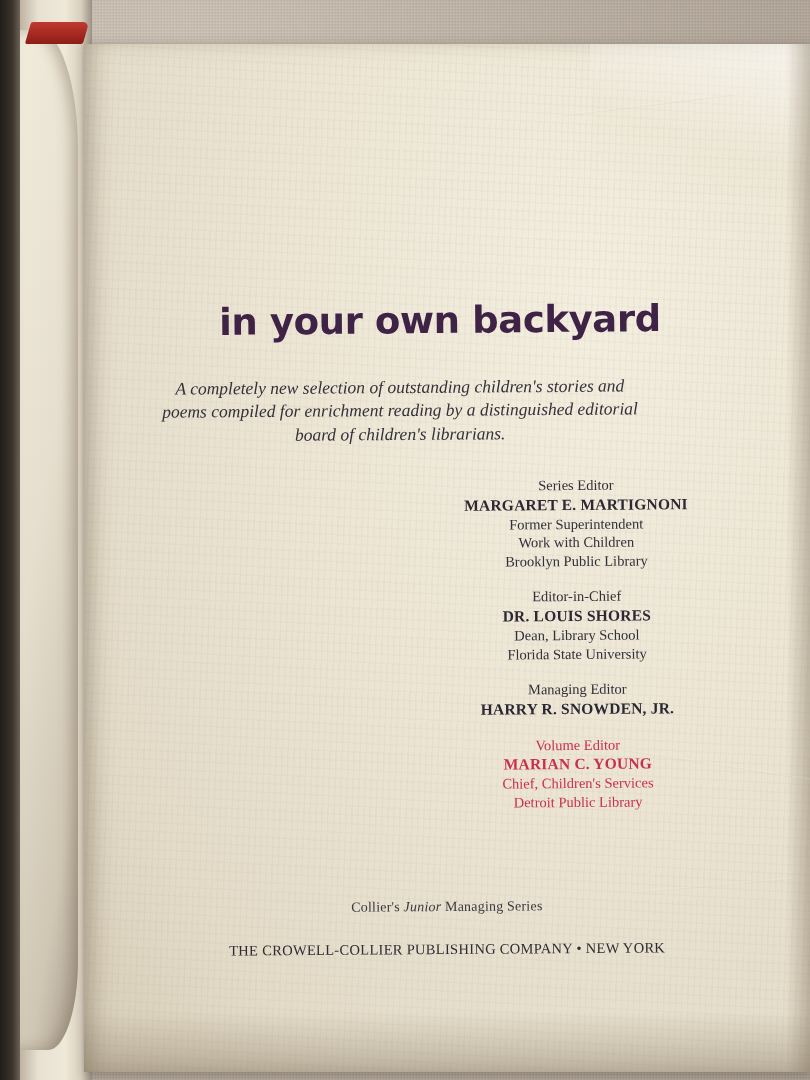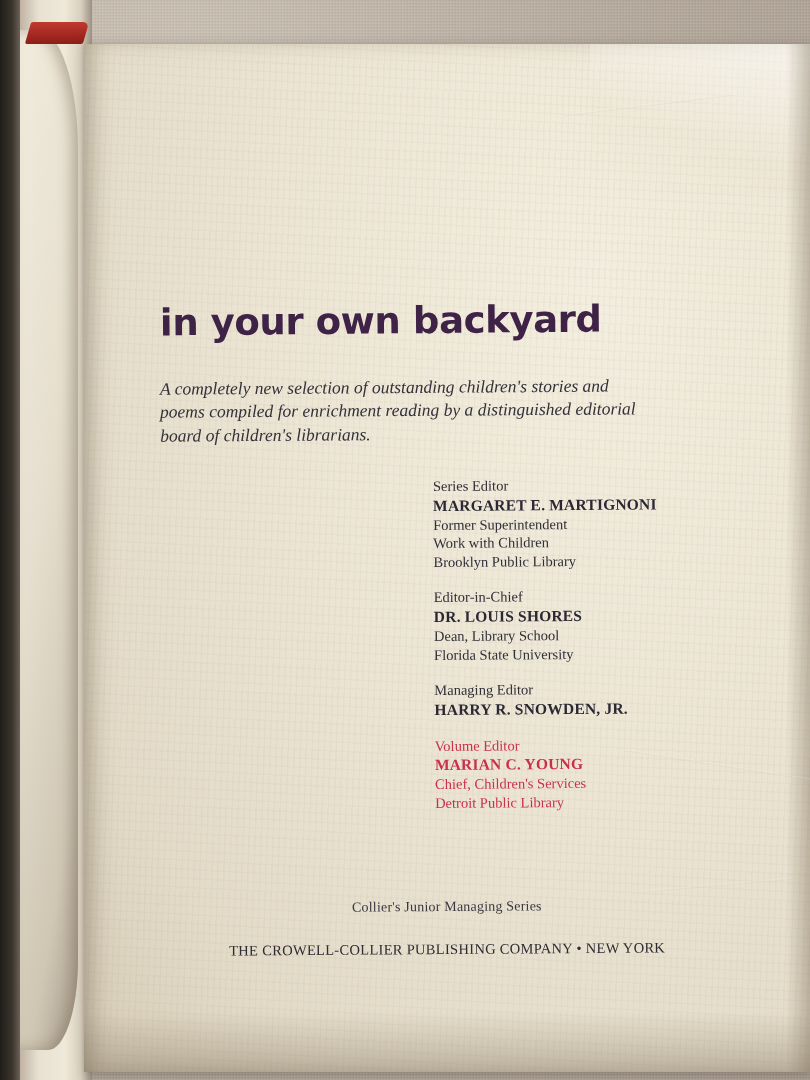--- a/index.html
+++ b/index.html
@@ -128,20 +128,21 @@
   .crease-a { left: 480px; top: 60px; width: 170px; height: 2px; transform: rotate(-7deg); opacity: .5;}
   .crease-b { left: 540px; top: 720px; width: 190px; height: 2px; transform: rotate(9deg); opacity: .45;}
   .crease-c { left: 560px; top: 840px; width: 150px; height: 2px; transform: rotate(-5deg); opacity: .4;}
 
   
   .content {
     position: absolute;
     left: 76px;
     top: 255px;
     width: 560px;
+    text-align: center;
   }
 
   .title {
     font-family: "DejaVu Sans", sans-serif;
     font-weight: bold;
     font-size: 37px;
     letter-spacing: -0.4px;
     color: #3f2347;
     margin: 0 0 34px 0;
     transform: rotate(-0.5deg);
@@ -202,20 +203,21 @@
     transform: rotate(-0.4deg);
   }
   .series-line {
     font-family: "Liberation Serif", serif;
     font-size: 14px;
     color: #3a3740;
     margin-bottom: 26px;
     letter-spacing: 0.2px;
   }
   .series-line .ital {
+    font-style: italic;
   }
   .publisher-line {
     font-family: "Liberation Serif", serif;
     font-size: 14.5px;
     letter-spacing: 0.3px;
     color: #2e2b34;
   }
 </style>
 </head>
 <body>

